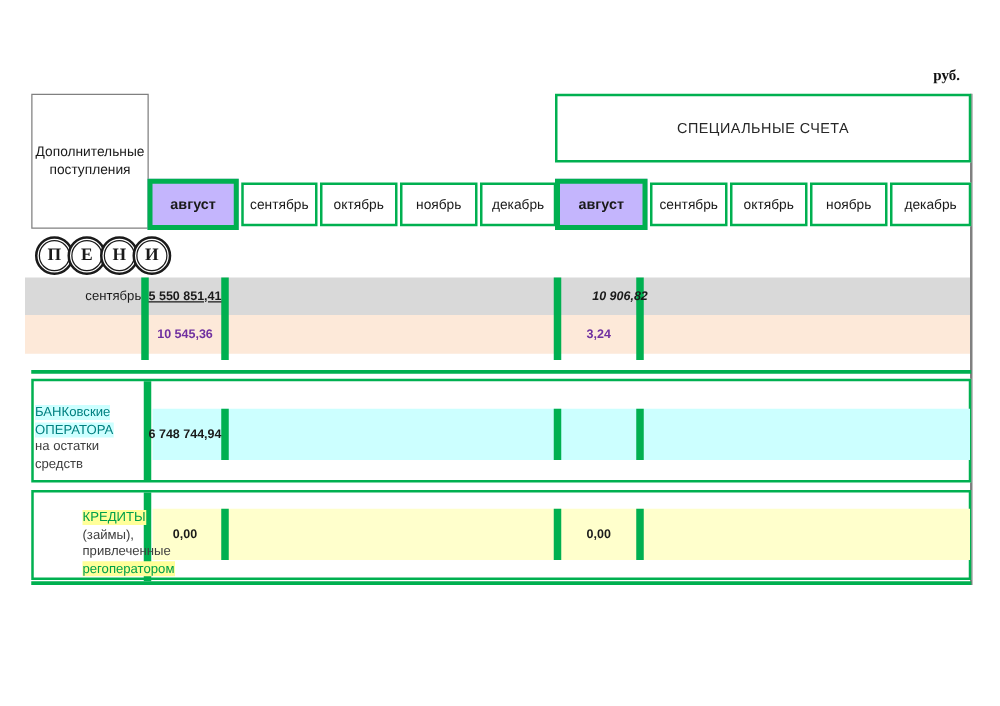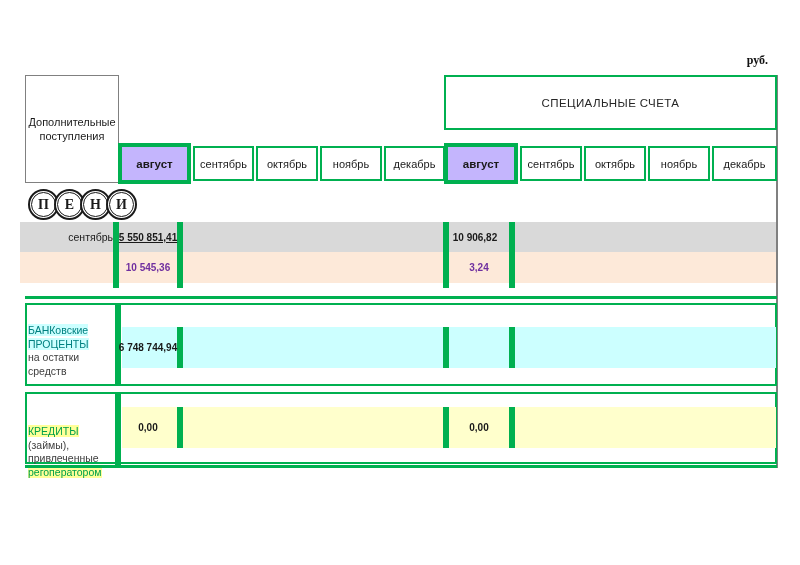--- a/index.html
+++ b/index.html
@@ -77,47 +77,47 @@
 
   <div class="abs band" style="left:20px;top:252px;width:756px;height:31px;background:#FDE9D9;"></div>
 
   <div class="abs gbar" style="left:113px;top:222px;width:6px;height:66px;"></div>
   <div class="abs gbar" style="left:177px;top:222px;width:6px;height:66px;"></div>
   <div class="abs gbar" style="left:443px;top:222px;width:6px;height:66px;"></div>
   <div class="abs gbar" style="left:509px;top:222px;width:6px;height:66px;"></div>
 
   <div class="abs cc rowlab" style="left:28px;top:222px;width:85px;height:30px;">сентябрь</div>
   <div class="abs cc val" style="left:119px;top:222px;width:58px;height:30px;text-decoration:underline;">5 550 851,41</div>
-  <div class="abs cc val" style="left:449px;top:222px;width:52px;height:30px;">10 906,82</div>
+  <div class="abs cc val" style="left:470px;top:222px;width:52px;height:30px;font-style:italic;">10 906,82</div>
 
   <div class="abs cc val val-purple" style="left:119px;top:252px;width:58px;height:31px;">10 545,36</div>
   <div class="abs cc val val-purple" style="left:449px;top:252px;width:60px;height:31px;">3,24</div>
 
   <div class="abs gline" style="left:25px;top:296px;width:752px;height:3px;"></div>
 
   <div class="abs secbox" style="left:25px;top:303px;width:752px;height:83px;"></div>
   <div class="abs" style="left:122px;top:327px;width:654px;height:41px;background:#CCFFFF;"></div>
   <div class="abs gbar" style="left:115px;top:305px;width:6px;height:79px;"></div>
   <div class="abs gbar" style="left:177px;top:327px;width:6px;height:41px;"></div>
   <div class="abs gbar" style="left:443px;top:327px;width:6px;height:41px;"></div>
   <div class="abs gbar" style="left:509px;top:327px;width:6px;height:41px;"></div>
   <div class="abs seclab" style="left:28px;top:324px;width:88px;">
     <div><span class="hl-cyan">БАНКовские</span></div>
-    <div><span class="hl-cyan">ПРОЦЕНТЫ</span></div>
+    <div><span class="hl-cyan">ОПЕРАТОРА</span></div>
     <div><span class="muted">на остатки средств</span></div>
   </div>
   <div class="abs cc val" style="left:119px;top:327px;width:58px;height:41px;">6 748 744,94</div>
 
   <div class="abs secbox" style="left:25px;top:392px;width:752px;height:72px;"></div>
   <div class="abs" style="left:122px;top:407px;width:654px;height:41px;background:#FFFFCC;"></div>
   <div class="abs gbar" style="left:115px;top:394px;width:6px;height:71px;"></div>
   <div class="abs gbar" style="left:177px;top:407px;width:6px;height:41px;"></div>
   <div class="abs gbar" style="left:443px;top:407px;width:6px;height:41px;"></div>
   <div class="abs gbar" style="left:509px;top:407px;width:6px;height:41px;"></div>
-  <div class="abs seclab" style="left:28px;top:425px;width:90px;">
+  <div class="abs seclab" style="left:28px;top:408px;width:90px;padding-left:38px;">
     <div><span class="hl-yellow">КРЕДИТЫ</span>
          <span class="muted">(займы),</span></div>
     <div><span class="muted">привлеченные</span></div>
     <div><span class="hl-yellow">регоператором</span></div>
   </div>
   <div class="abs cc val" style="left:119px;top:407px;width:58px;height:41px;">0,00</div>
   <div class="abs cc val" style="left:449px;top:407px;width:60px;height:41px;">0,00</div>
 
   <div class="abs gline" style="left:25px;top:465px;width:752px;height:3px;"></div>
 

